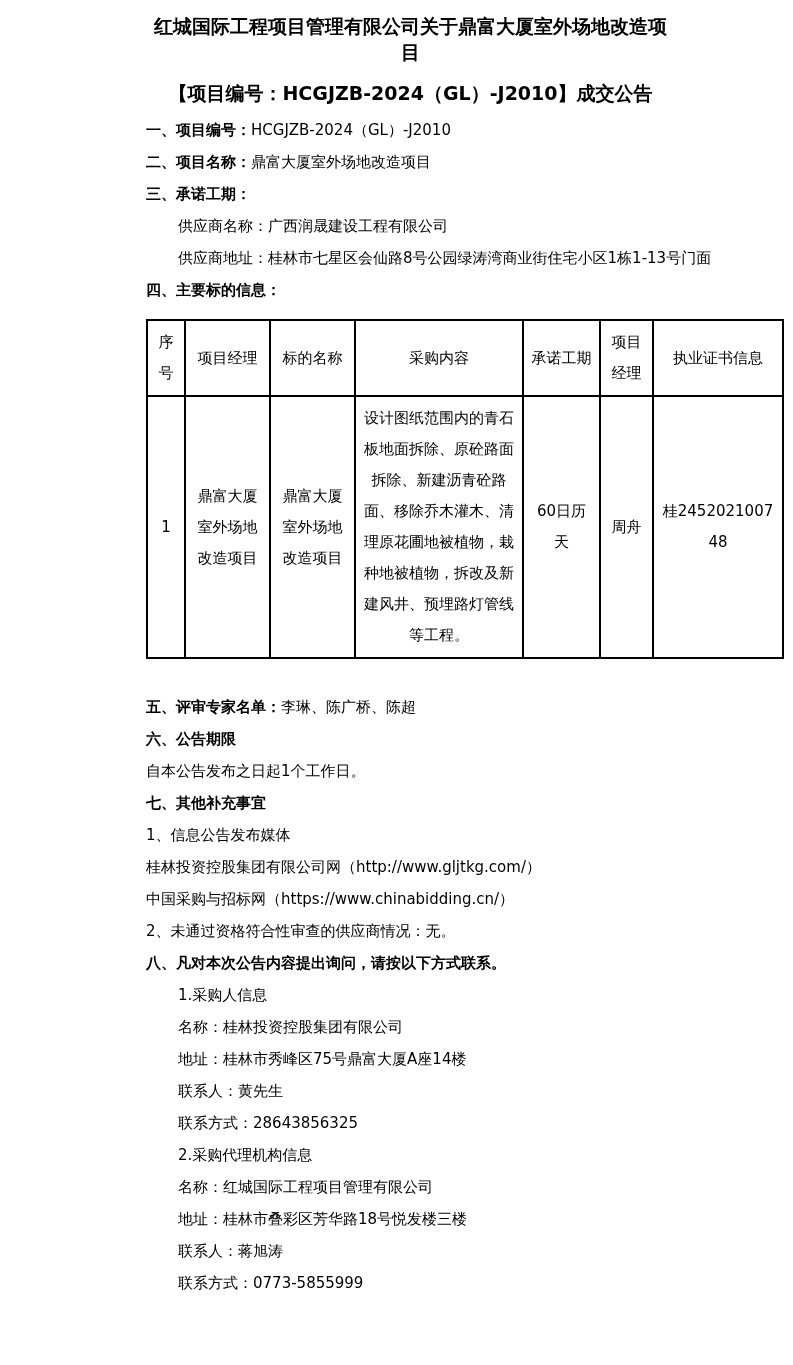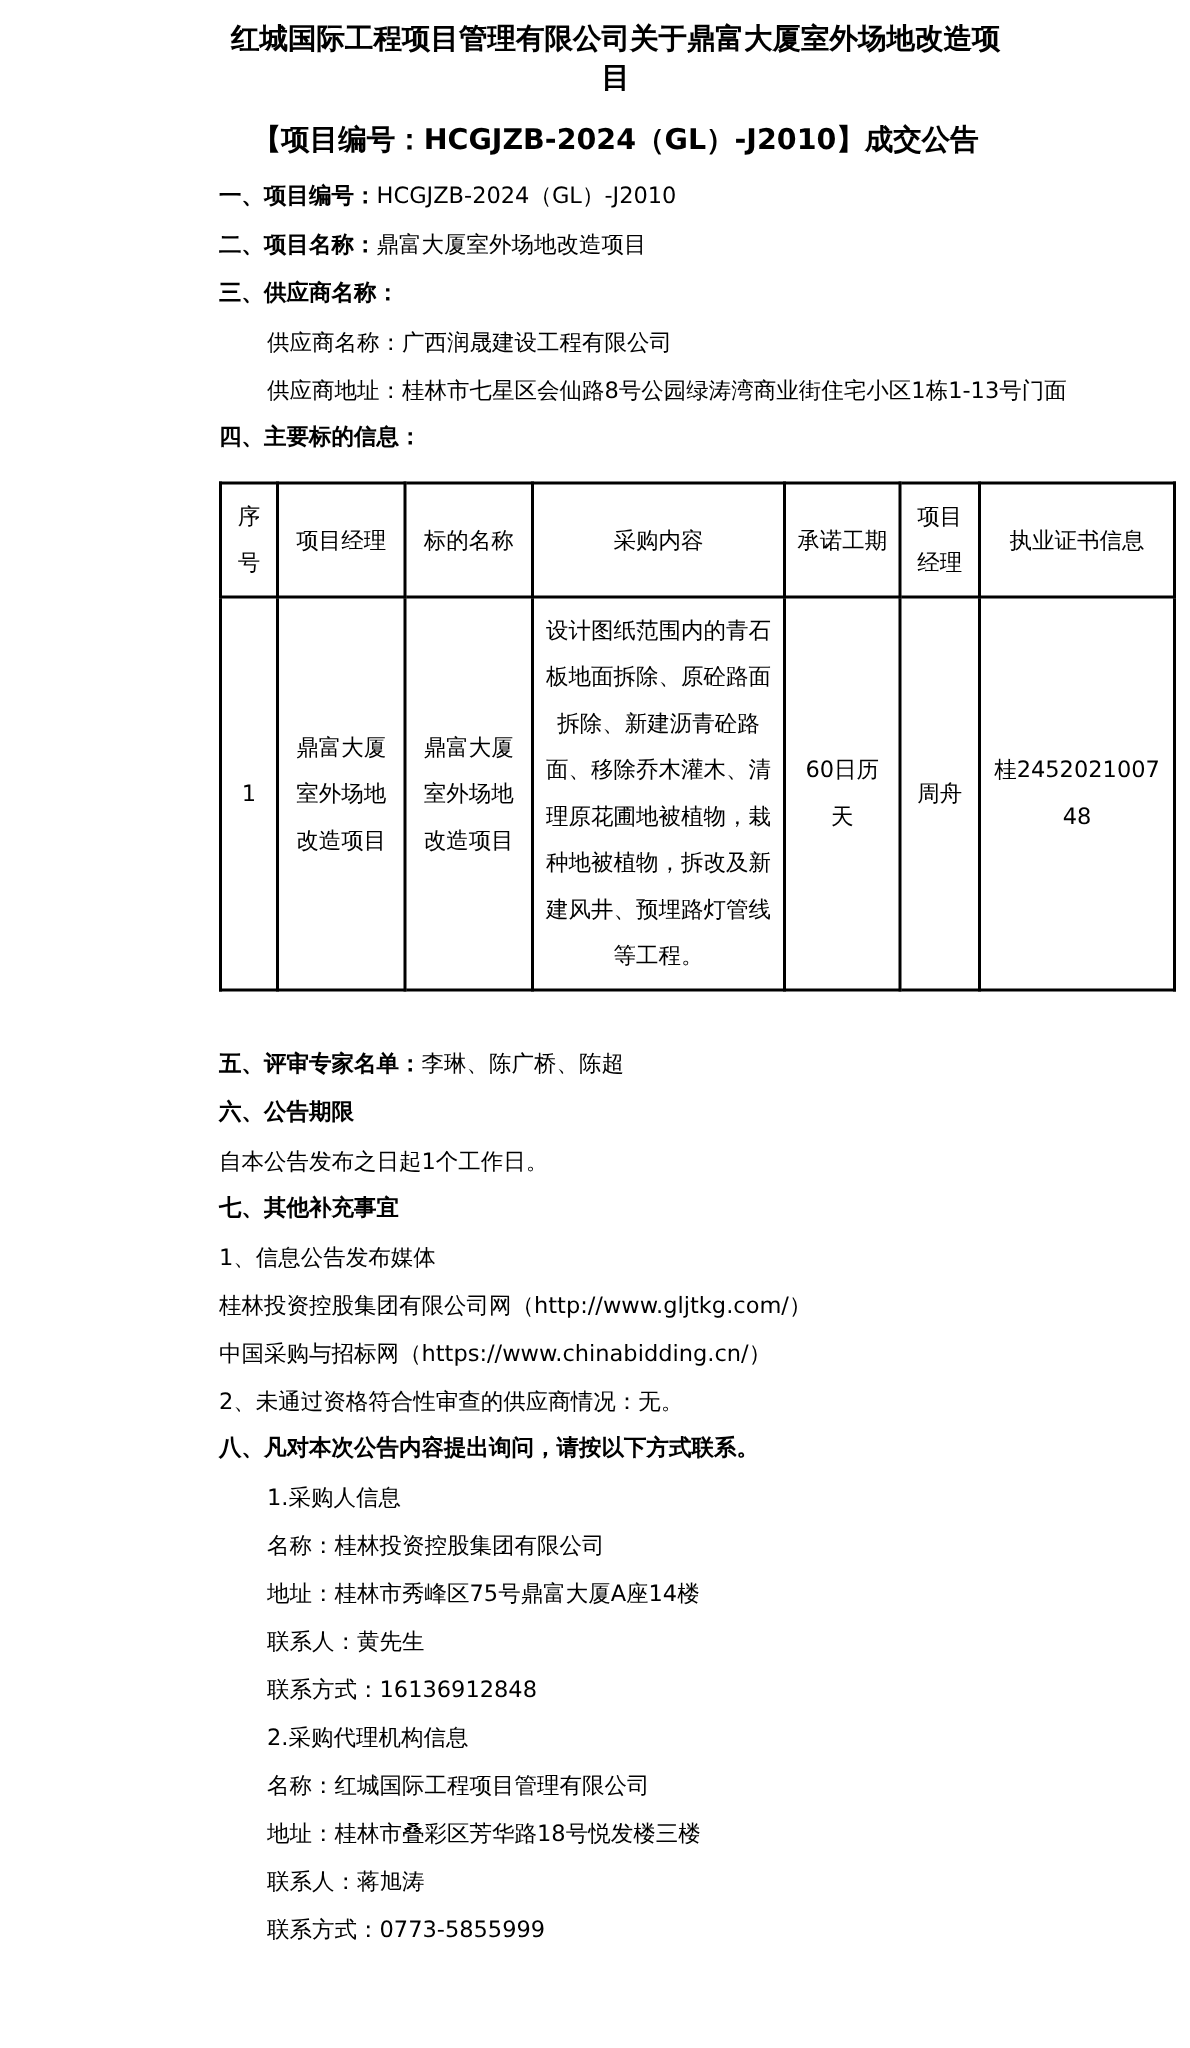--- a/index.html
+++ b/index.html
@@ -21,21 +21,21 @@
     line-height: 26px;
   }
   .title-line1 { margin-bottom: 15px; }
   .title-line2 { margin-bottom: 14px; }
   .line {
     font-size: 15px;
     line-height: 21px;
     margin-bottom: 11px;
     white-space: nowrap;
   }
-  .bold { font-weight: bold; font-family: Liberation Mono, monospace; }
+  .bold { font-weight: bold; }
   .indent { padding-left: 32px; }
   table.bid-table {
     border-collapse: collapse;
     width: 636px;
     margin: 4px 0 0 0;
     table-layout: fixed;
     padding-left: 20px;
   }
   table.bid-table th, table.bid-table td {
     border: 2px solid #000000;
@@ -69,21 +69,21 @@
   <div class="title title-line2">【项目编号：HCGJZB-2024（GL）-J2010】成交公告</div>
 
   <div class="line">
     <span class="bold">一、项目编号：</span><span>HCGJZB-2024（GL）-J2010</span>
   </div>
 
   <div class="line">
     <span class="bold">二、项目名称：</span><span>鼎富大厦室外场地改造项目</span>
   </div>
 
-  <div class="line bold">三、供应商名称：</div>
+  <div class="line bold">三、承诺工期：</div>
 
   <div class="line indent">
     <span>供应商名称：</span><span>广西润晟建设工程有限公司</span>
   </div>
   <div class="line indent">
     <span>供应商地址：</span><span>桂林市七星区会仙路8号公园绿涛湾商业街住宅小区1栋1-13号门面</span>
   </div>
 
   <div class="line bold" style="margin-bottom:18px;">四、主要标的信息：</div>
 
@@ -140,21 +140,21 @@
   <div class="line indent">
     <span>名称：</span><span>桂林投资控股集团有限公司</span>
   </div>
   <div class="line indent">
     <span>地址：</span><span>桂林市秀峰区75号鼎富大厦A座14楼</span>
   </div>
   <div class="line indent">
     <span>联系人：</span><span>黄先生</span>
   </div>
   <div class="line indent">
-    <span>联系方式：</span><span>16136912848</span>
+    <span>联系方式：</span><span>28643856325</span>
   </div>
 
   <div class="line indent">2.采购代理机构信息</div>
   <div class="line indent">
     <span>名称：</span><span>红城国际工程项目管理有限公司</span>
   </div>
   <div class="line indent">
     <span>地址：</span><span>桂林市叠彩区芳华路18号悦发楼三楼</span>
   </div>
   <div class="line indent">

